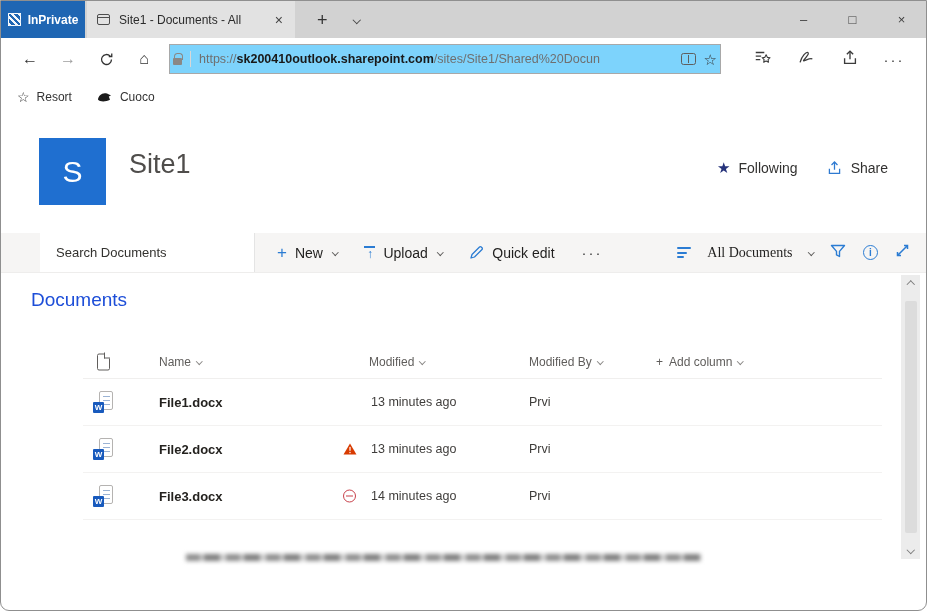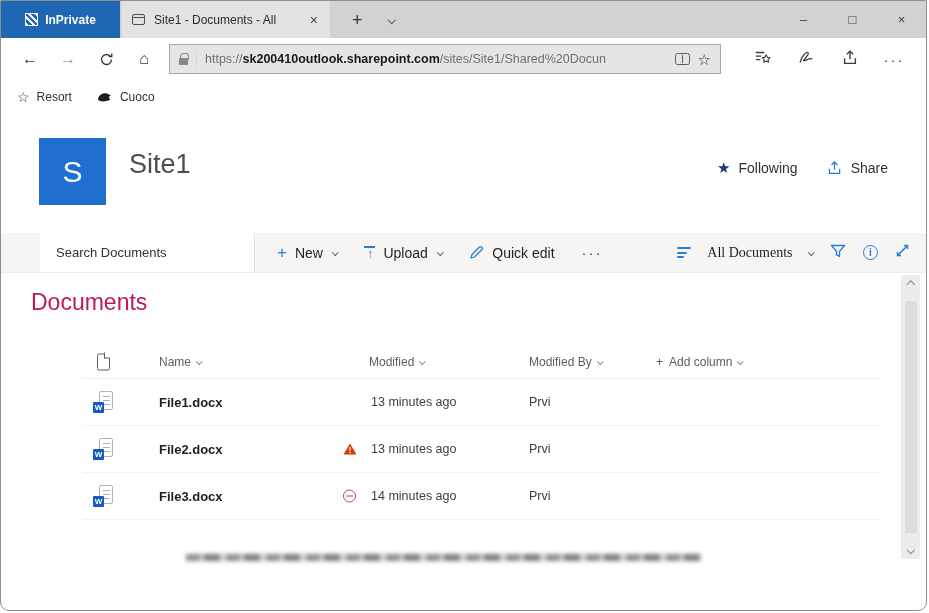--- a/index.html
+++ b/index.html
@@ -1,41 +1,41 @@
 <!DOCTYPE html>
 <html><head>
 <meta charset="utf-8">
 <style>
   html,body{margin:0;padding:0;background:#fff;font-family:"Liberation Sans",sans-serif;}
   *{box-sizing:border-box;}
   .window{position:relative;width:927px;height:611px;border:1px solid #8f8f8f;border-radius:0 0 9px 9px;overflow:hidden;background:#fff;}
 
   
   .tabbar{position:relative;height:37px;background:#d2d2d2;display:flex;align-items:stretch;}
-  .inprivate{width:119px;background:#1f66b3;color:#fff;display:flex;align-items:center;justify-content:center;gap:7px;font-size:12px;font-weight:600;}
+  .inprivate{width:84px;background:#1f66b3;color:#fff;display:flex;align-items:center;justify-content:center;gap:7px;font-size:12px;font-weight:600;}
   .ip-icon{width:13px;height:13px;border:1px solid rgba(255,255,255,.9);background:repeating-linear-gradient(45deg,rgba(255,255,255,.95) 0 2px,transparent 2px 4.5px);}
   .tab{width:208px;margin-left:2px;background:#e2e2e2;display:flex;align-items:center;padding:0 10px;gap:9px;}
   .favicon{width:13px;height:11px;border:1.5px solid #4d4d4d;border-radius:2px;position:relative;flex:0 0 auto;}
   .favicon::before{content:"";position:absolute;left:0;right:0;top:2px;border-top:1.5px solid #4d4d4d;}
   .tab-title{font-size:12px;color:#2b2b2b;white-space:nowrap;overflow:hidden;flex:1;}
   .tab-close{color:#454545;font-size:14px;line-height:1;padding:2px;}
   .newtab{font-size:18px;color:#333;align-self:center;margin-left:16px;padding:0 6px;line-height:1;}
   .tabchev{align-self:center;margin-left:20px;color:#444;}
   .wincontrols{margin-left:auto;display:flex;align-items:center;}
   .wincontrols span{width:49px;text-align:center;font-size:13px;color:#3f3f3f;line-height:37px;}
   .chev{display:inline-block;width:5.5px;height:5.5px;border-right:1.3px solid currentColor;border-bottom:1.3px solid currentColor;transform:rotate(45deg);}
   .chev.up{transform:rotate(-135deg);}
   .chev.sm{width:4.5px;height:4.5px;}
 
   
   .addrbar{height:42px;background:#fff;display:flex;align-items:center;padding:0 10px;}
   .navbtn{width:38px;text-align:center;font-size:16px;color:#333;flex:0 0 auto;}
   .navbtn.fwd{color:#9d9d9d;}
   .navbtn svg{vertical-align:middle;}
-  .urlbox{flex:0 0 552px;height:30px;border:1px solid #a8a8a8;background:#e5e5e5;display:flex;align-items:center;padding:0 9px;gap:8px;margin-left:6px;}
+  .urlbox{flex:0 0 552px;height:30px;border:1px solid #a8a8a8;background:#7dd3fc;display:flex;align-items:center;padding:0 3px;gap:8px;margin-left:6px;}
   .lock{width:9px;height:7px;background:#8a8886;border-radius:1px;position:relative;margin-top:4px;flex:0 0 auto;}
   .lock::before{content:"";position:absolute;left:1px;top:-4.5px;width:7px;height:6px;border:1.4px solid #8a8886;border-bottom:none;border-radius:3.5px 3.5px 0 0;}
   .url-sep{width:1px;align-self:stretch;margin:6px 0;background:#d7d7d7;}
   .url{flex:1;font-size:12.5px;color:#6f6f6f;white-space:nowrap;overflow:hidden;}
   .url b{color:#191919;font-weight:700;}
   .readview{width:15px;height:12px;border:1.3px solid #5f5f5f;border-radius:2.5px;position:relative;flex:0 0 auto;}
   .readview::before{content:"";position:absolute;left:50%;top:1px;bottom:1px;border-left:1.3px solid #5f5f5f;}
   .url-star{font-size:15px;color:#333;line-height:1;}
   .addr-right{margin-left:auto;display:flex;align-items:center;gap:0;}
   .addr-right > span{width:44px;text-align:center;color:#3c3c3c;}
@@ -82,21 +82,21 @@
   .viewsel{display:flex;align-items:center;gap:16px;font-size:14px;color:#201f1e;font-family:Liberation Serif, serif;}
   .viewlines{display:inline-flex;flex-direction:column;gap:2.5px;}
   .viewlines i{height:2px;background:#2b7cd3;border-radius:1px;display:block;}
   .viewlines i:nth-child(1){width:14px;}
   .viewlines i:nth-child(2){width:10px;}
   .viewlines i:nth-child(3){width:7px;}
   .info-ic{width:15px;height:15px;border:1.5px solid #2b7cd3;border-radius:50%;color:#2b7cd3;font-size:10px;font-weight:600;display:inline-flex;align-items:center;justify-content:center;}
 
   
   .content{position:relative;height:288px;background:#fff;}
-  .doc-title{position:absolute;left:30px;top:16px;font-size:23px;color:#be185d;font-weight:500;}
+  .doc-title{position:absolute;left:30px;top:16px;font-size:19px;color:#1d4ed8;font-weight:500;}
   .thead,.trow{position:absolute;left:82px;right:44px;}
   .thead{top:72px;height:34px;border-bottom:1px solid #f0efee;font-size:12px;color:#5f5d5b;}
   .thead .cell,.trow .cell{position:absolute;top:50%;transform:translateY(-50%);display:flex;align-items:center;gap:6px;white-space:nowrap;}
   .thead .chev{color:#8a8886;}
   .doc-ic{width:13px;height:17px;border:1.3px solid #605e5c;border-radius:2px;position:relative;background:#fff;}
   .doc-ic::before{content:"";position:absolute;right:-1.3px;top:-1.3px;width:5px;height:5px;background:#fff;border-left:1.3px solid #605e5c;border-bottom:1.3px solid #605e5c;}
   .trow{height:47px;border-bottom:1px solid #f3f2f1;}
   .r1{top:106px;} .r2{top:153px;} .r3{top:200px;}
   .fname{font-size:13px;font-weight:600;color:#24221f;}
   .ftime,.fby{font-size:12.5px;color:#3f3d3b;}

